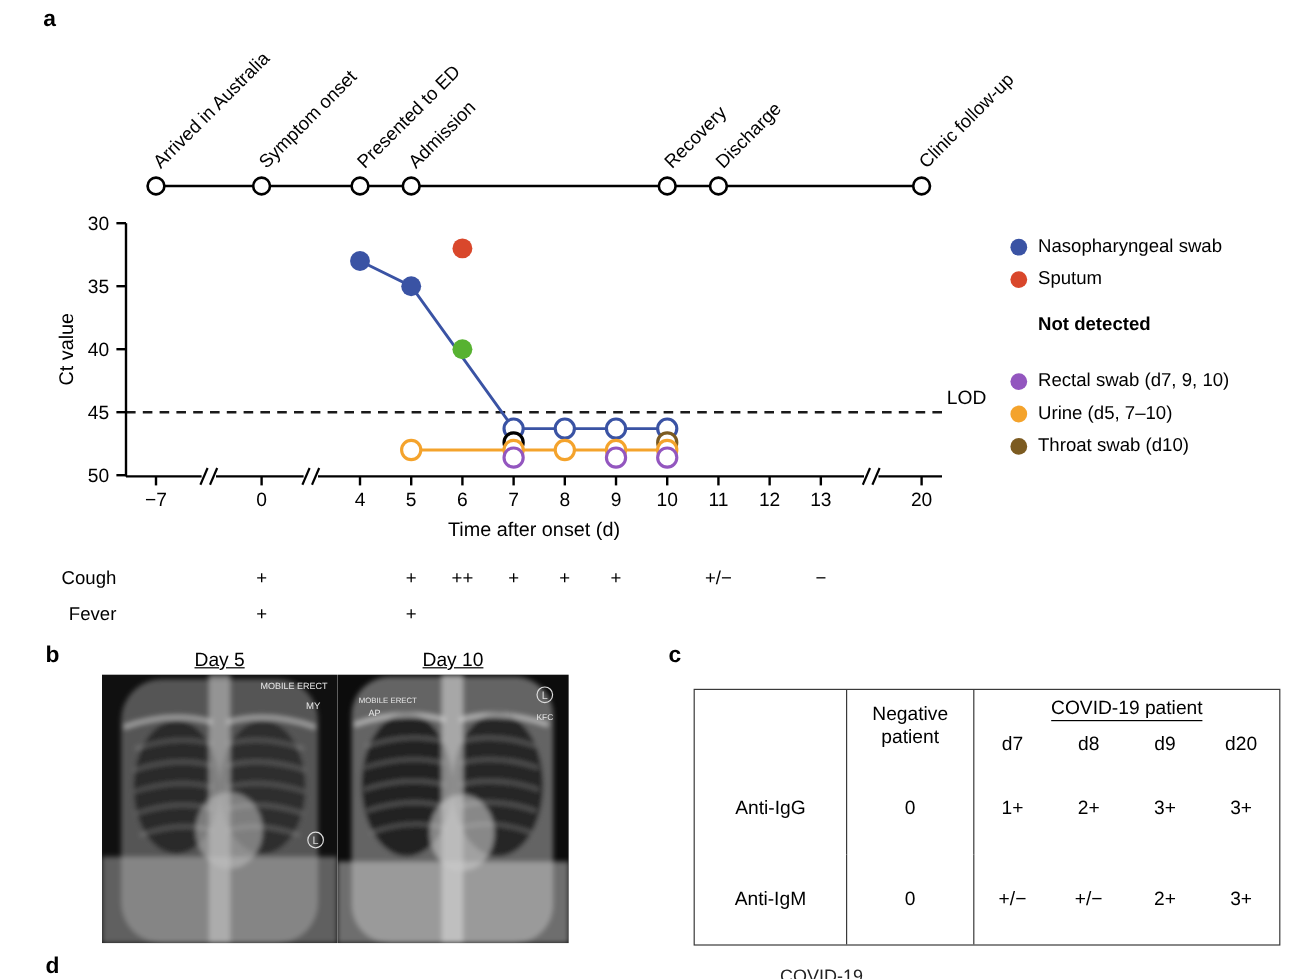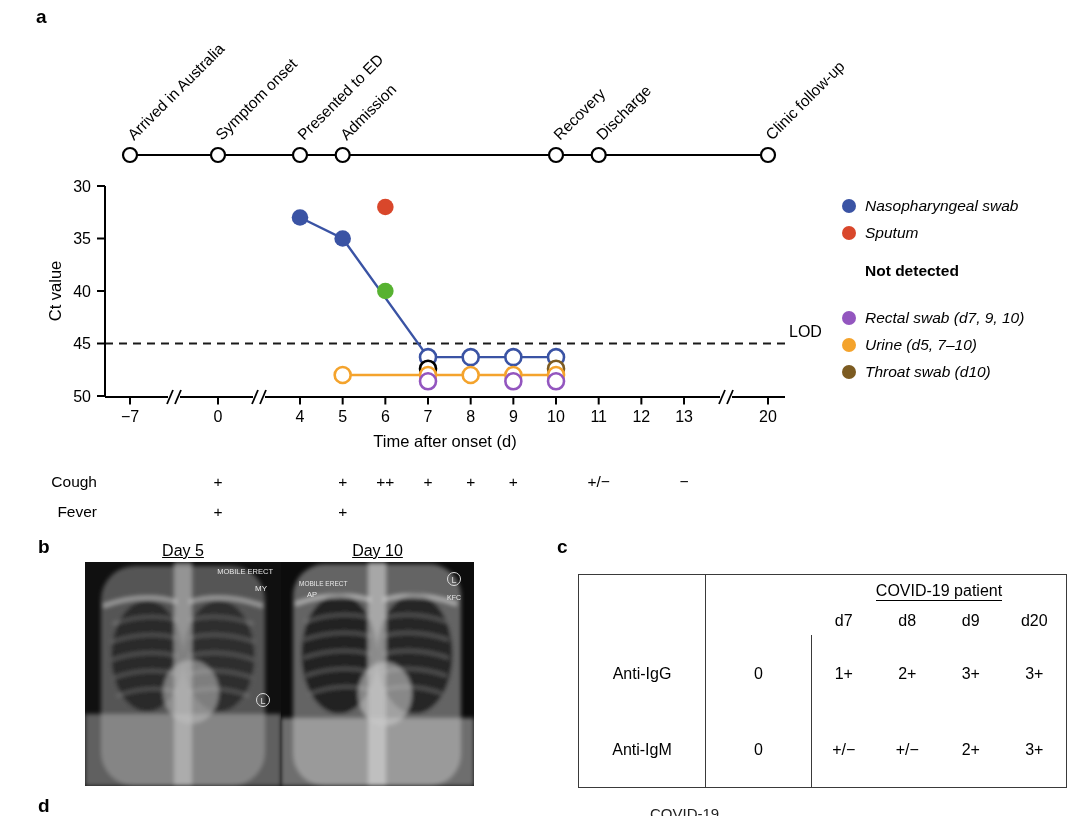--- a/index.html
+++ b/index.html
@@ -5,21 +5,21 @@
   html,body{margin:0;padding:0;}
   body{
     width:1090px;height:816px;overflow:hidden;background:#fff;position:relative;
     font-family:"Liberation Sans",sans-serif;color:#000;
   }
   .page{position:absolute;left:0;top:0;width:1090px;height:816px;overflow:hidden;}
   .panel-label{position:absolute;font-weight:700;font-size:19px;color:#000;}
   svg text{font-family:"Liberation Sans",sans-serif;}
   #chart-svg{position:absolute;left:0;top:0;}
   .legend{position:absolute;left:842px;top:192px;display:flex;flex-direction:column;}
-  .legend-item{display:flex;align-items:center;height:27px;font-size:15.5px;white-space:nowrap;font-style:italic;}
+  .legend-item{display:flex;align-items:center;height:27px;font-size:15.5px;white-space:nowrap;}
   .legend-dot{width:14px;height:14px;border-radius:50%;margin-right:9px;flex:none;}
   .legend-header{font-weight:700;font-size:15.5px;margin:16px 0 24px 23px;}
   .xray-wrap{position:absolute;left:85px;top:540px;display:flex;}
   .xray-col{display:flex;flex-direction:column;align-items:center;text-decoration:underline;}
   .xray-title{font-size:16px;height:22px;line-height:22px;}
   .ctable{
     position:absolute;left:578px;top:574px;width:489px;height:214px;
     border:1.3px solid #3a3a3a;box-sizing:border-box;
     display:grid;grid-template-columns:127px 106px 1fr 1fr 1fr 1fr;
     grid-template-rows:32px 28px 77px 75px;font-size:16px;
@@ -242,20 +242,26 @@
         </g>
         <text x="173" y="38" text-anchor="middle" font-size="7" fill="#e8e8e8">KFC</text>
       </svg>
     </div>
   </div>
 
   <div class="panel-label" style="left:557px;top:536px">c</div>
 
   <div class="ctable">
     <div class="cell br" style="grid-column:1;grid-row:1/3"></div>
+    <div class="cell br" style="grid-column:2;grid-row:1/3">
+      <div>
+        <div>Negative</div>
+        <div>patient</div>
+      </div>
+    </div>
     <div class="cell" style="grid-column:3/7;grid-row:1">
       <span class="underline">COVID-19 patient</span>
     </div>
     <div class="cell" style="grid-column:3;grid-row:2">d7</div>
     <div class="cell" style="grid-column:4;grid-row:2">d8</div>
     <div class="cell" style="grid-column:5;grid-row:2">d9</div>
     <div class="cell" style="grid-column:6;grid-row:2">d20</div>
 
     <div class="cell br" style="grid-column:1;grid-row:3">Anti-IgG</div>
     <div class="cell br" style="grid-column:2;grid-row:3">0</div>

